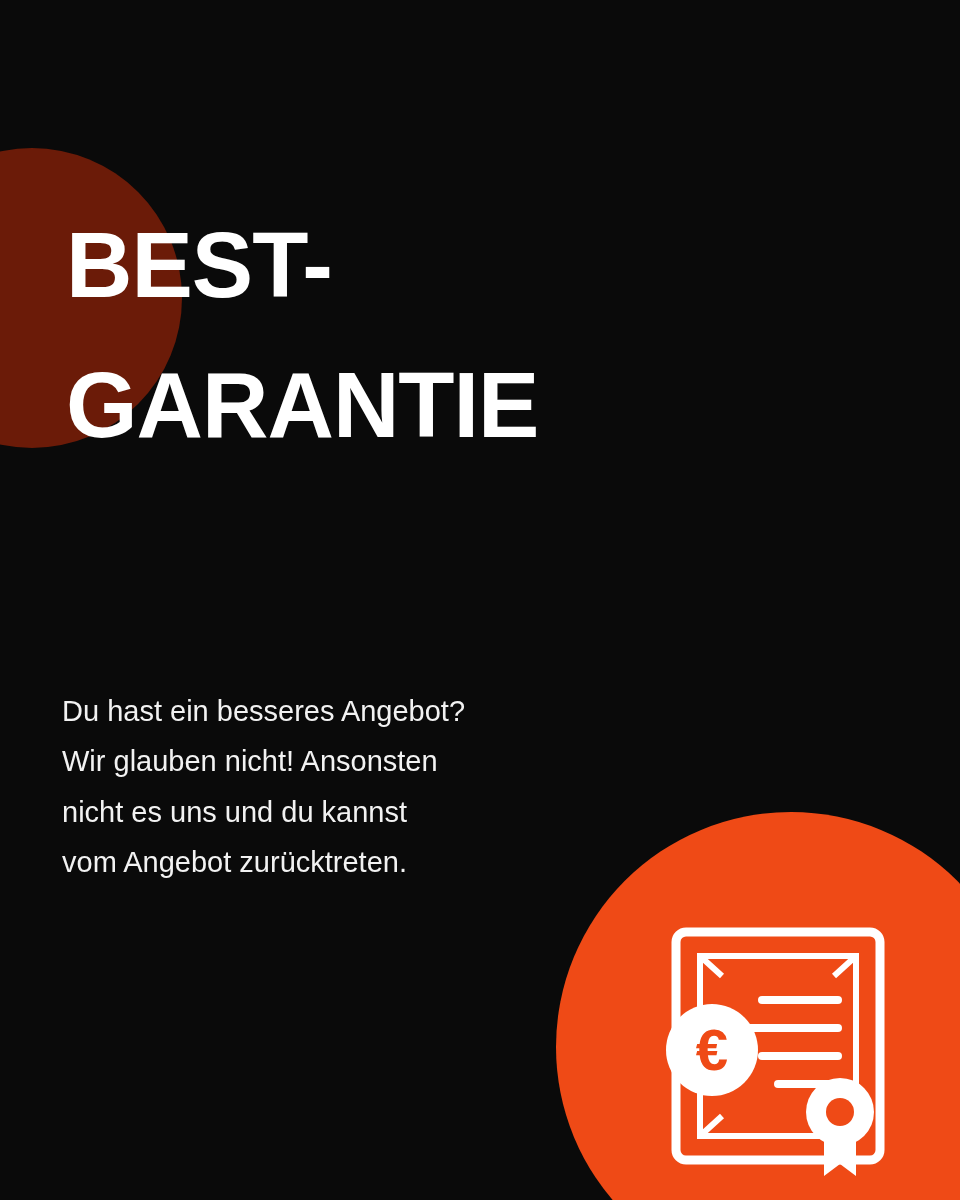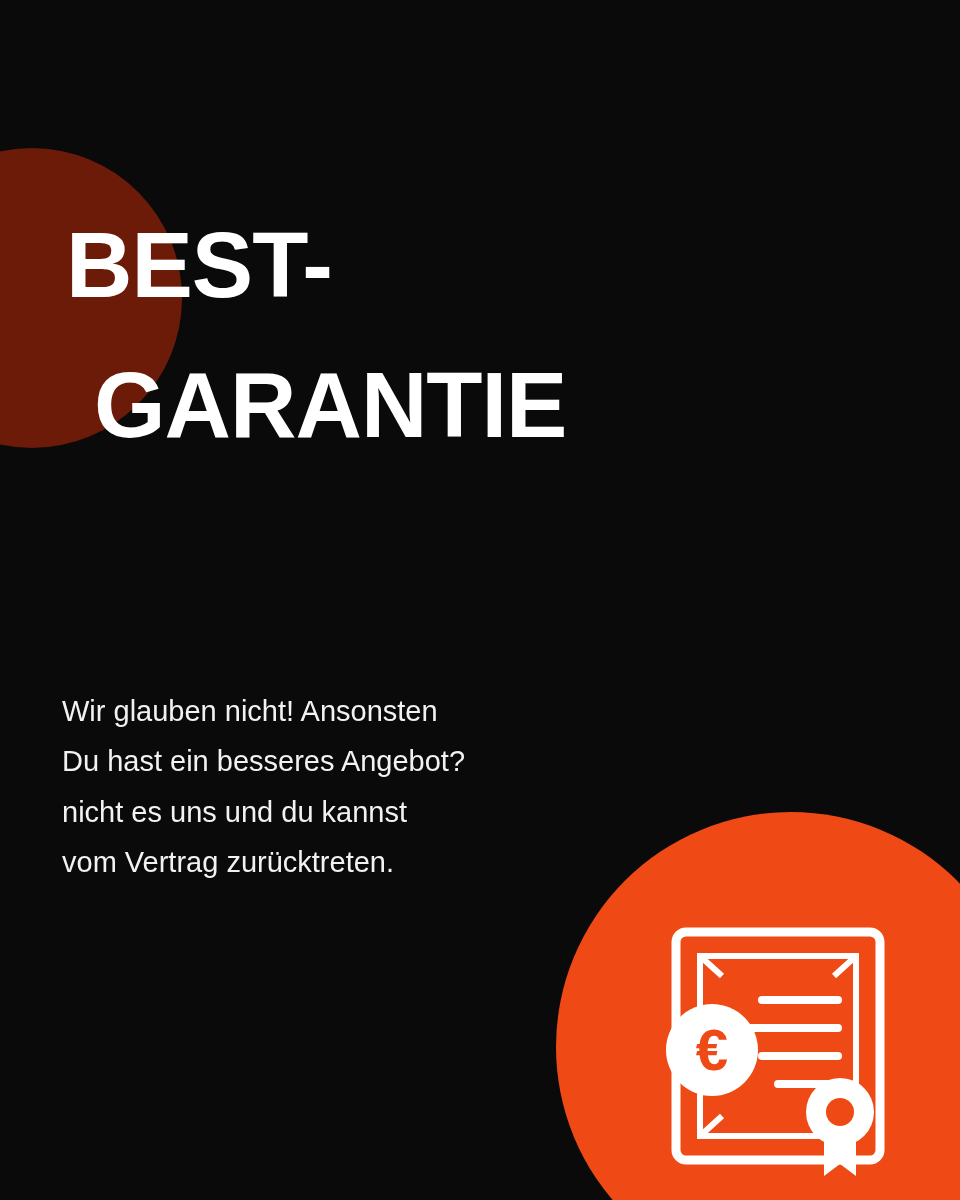--- a/index.html
+++ b/index.html
@@ -47,21 +47,21 @@
     font-size: 92px;
     line-height: 1.52;
     letter-spacing: -1px;
     text-transform: uppercase;
   }
   .headline .line {
     display: block;
     white-space: nowrap;
   }
   .headline .line-2 { padding-left: 0px; }
-  .headline .line-3 { padding-left: 0px; margin-left: 28px; }
+  .headline .line-3 { padding-left: 0px; }
 
   
   .body-copy {
     position: absolute;
     left: 62px;
     top: 686px;
     width: 560px;
     color: #f2f2f2;
     font-size: 29px;
     line-height: 1.74;
@@ -86,24 +86,24 @@
 
   <div class="circle-dark"></div>
   <div class="circle-orange"></div>
 
   <div class="headline">
     <span class="line line-1">BEST-</span>
     <span class="line line-3">GARANTIE</span>
   </div>
 
   <div class="body-copy">
+    <span class="line">Du hast ein besseres Angebot?</span>
     <span class="line">Wir glauben nicht! Ansonsten</span>
-    <span class="line">Du hast ein besseres Angebot?</span>
     <span class="line">nicht es uns und du kannst</span>
-    <span class="line">vom Vertrag zurücktreten.</span>
+    <span class="line">vom Angebot zurücktreten.</span>
   </div>
 
   <div class="icon-wrap">
     <svg width="252" height="252" viewBox="0 0 252 252" xmlns="http://www.w3.org/2000/svg">
 
       <rect x="24" y="8" width="204" height="228" rx="10" ry="10" fill="none" stroke="#ffffff" stroke-width="9"></rect>
 
       <path d="M48 32 H204 V212 H48 Z
                M48 32 L70 52 M204 32 L182 52 M48 212 L70 192 M204 212 L182 192" fill="none" stroke="#ffffff" stroke-width="6"></path>
 

